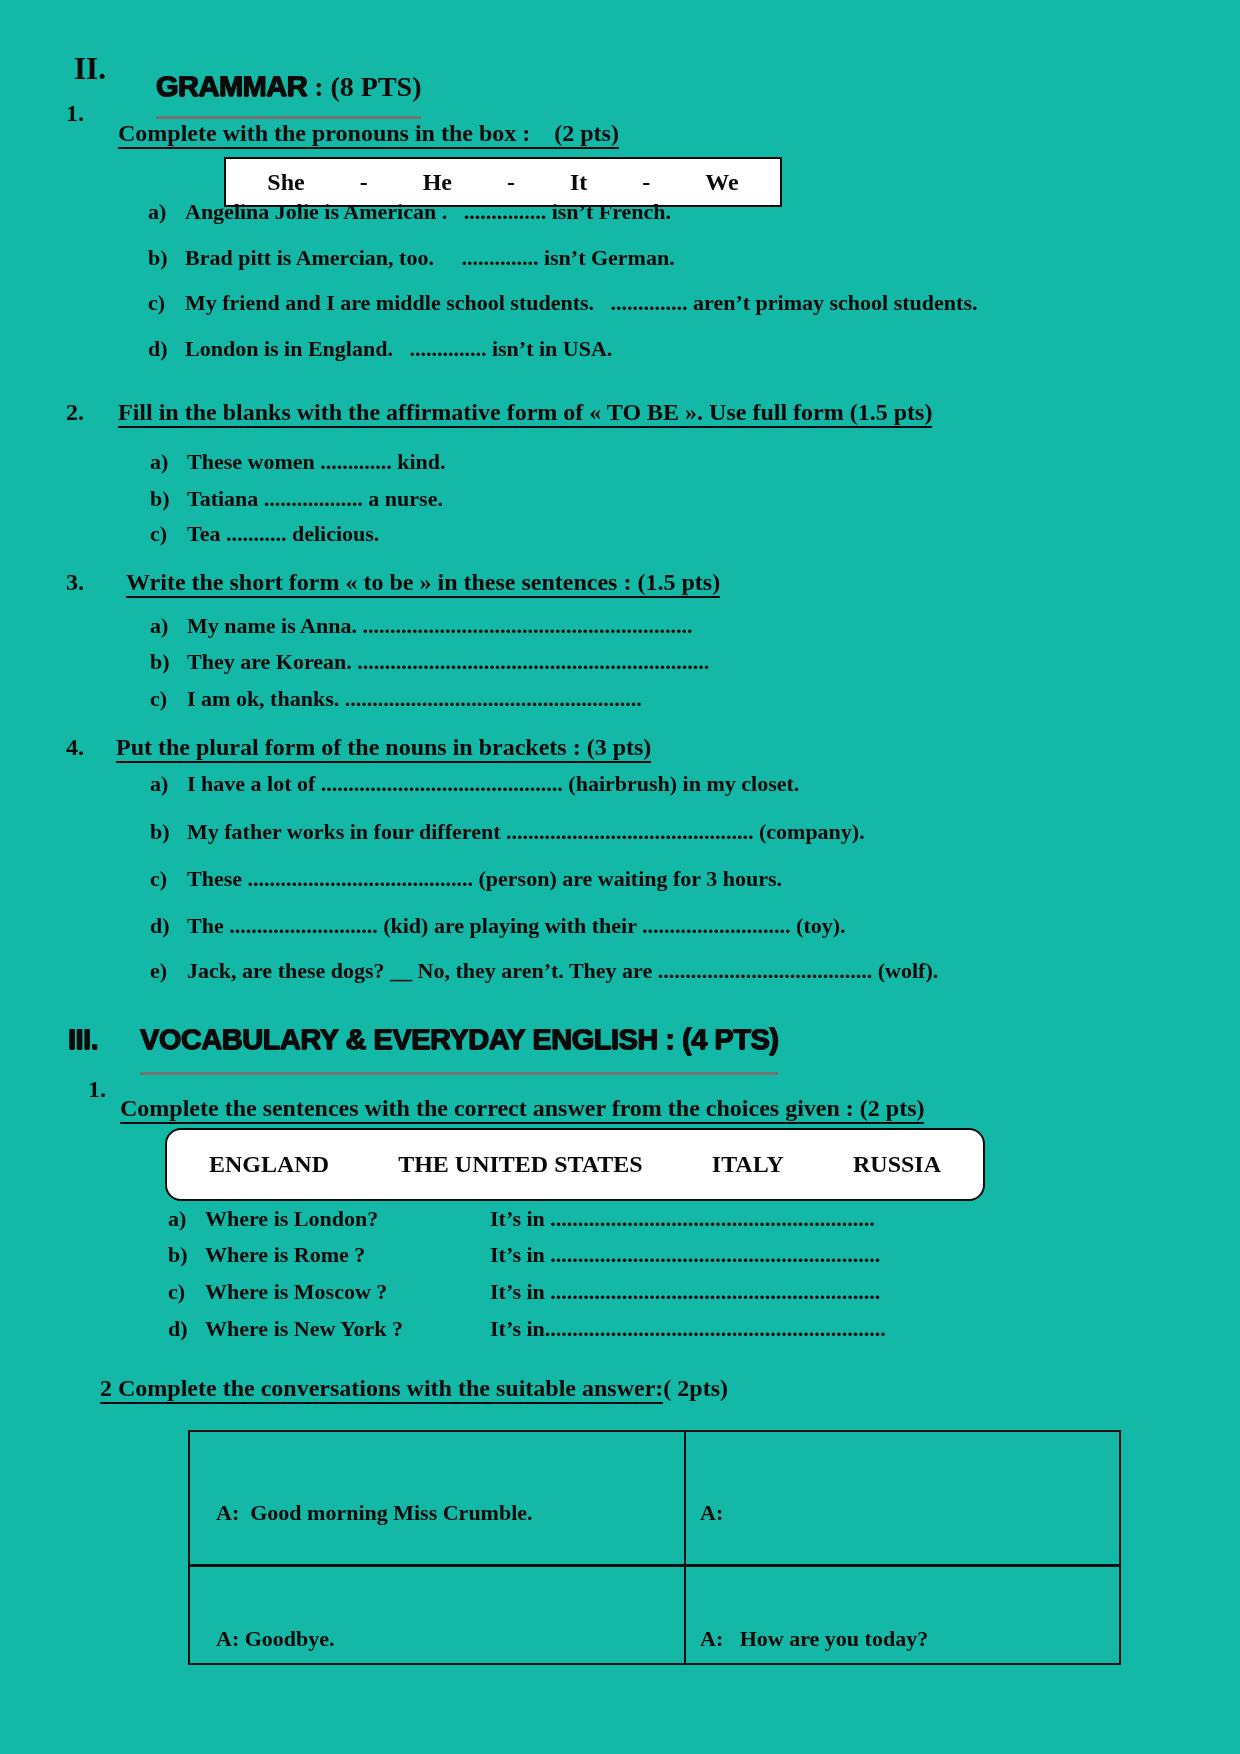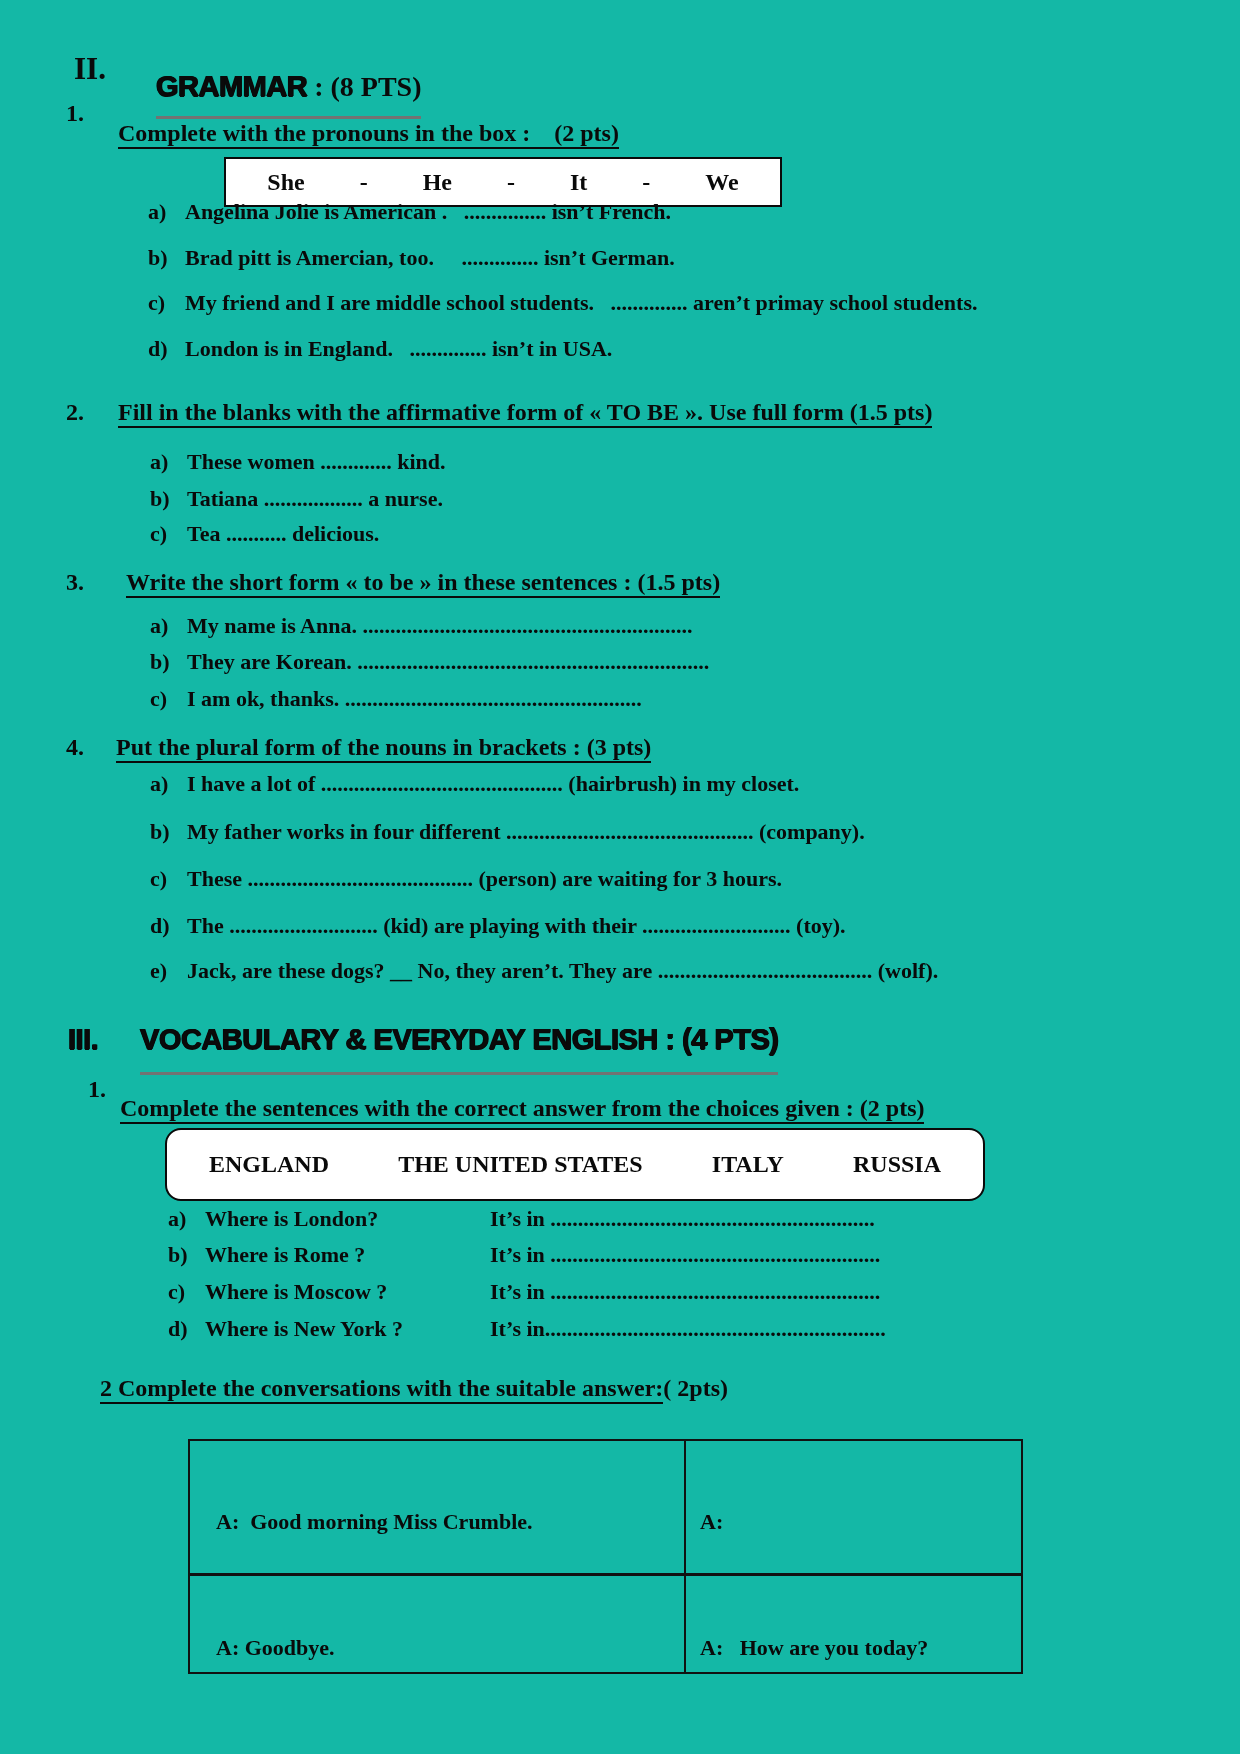--- a/index.html
+++ b/index.html
@@ -32,24 +32,24 @@
     position:absolute;border:2.5px solid #0a0a0a;
     display:flex;align-items:center;font-weight:bold;
     background:#fff;
   }
   .pronoun-box{left:224px;top:157px;width:554px;height:46px;
     justify-content:center;gap:55px;font-size:24px;}
   .country-box{left:165px;top:1128px;width:820px;height:73px;
     border-radius:16px;justify-content:space-between;
     padding:0 42px;font-size:24px;box-sizing:border-box;}
   .dtable{
-    position:absolute;left:188px;top:1430px;width:835px;height:235px;
+    position:absolute;left:188px;top:1430px;width:933px;height:235px;
     border:2.5px solid #111;display:grid;
     grid-template-columns:496px 1fr;grid-template-rows:135px 1fr;
-    box-sizing:border-box;font-size:22px;font-weight:bold;margin-top:9px;
+    box-sizing:border-box;font-size:22px;font-weight:bold;
   }
   .cell{white-space:pre;overflow:hidden;}
   .cell.cl{border-right:2px solid #111;}
   .cell.ct{border-bottom:3px solid #111;}
   .cell .ln{line-height:45px;}
   .r1{padding:6px 0 0 26px;}
   .r1r{padding:6px 0 0 14px;}
   .r2{padding:3px 0 0 26px;}
   .r2r{padding:3px 0 0 14px;}
   .r2 .ln,.r2r .ln{line-height:33px;}

